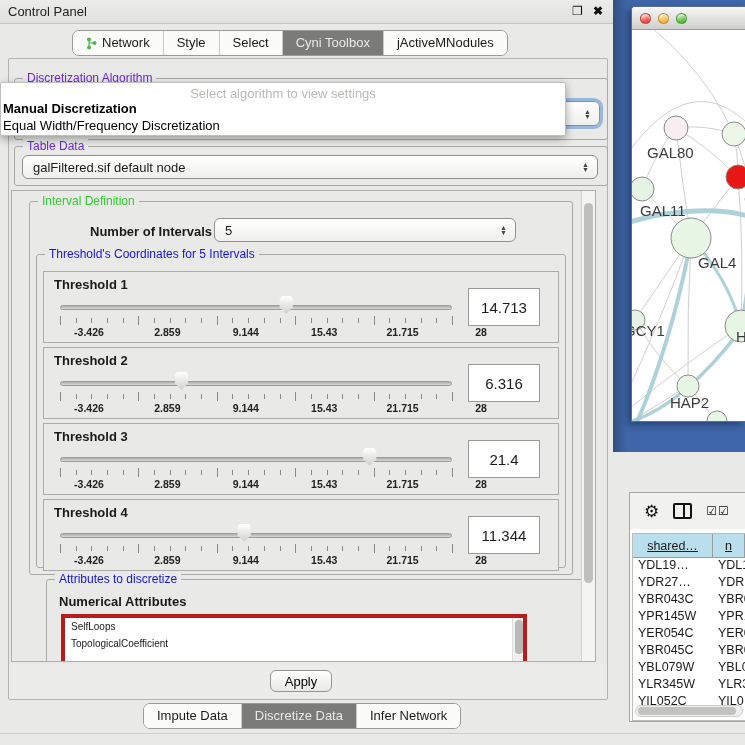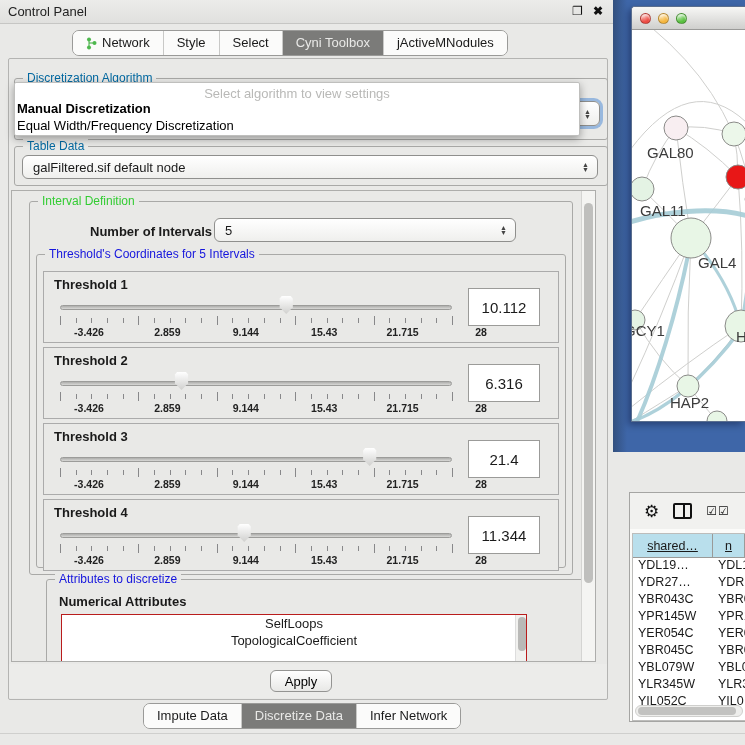--- a/index.html
+++ b/index.html
@@ -23,30 +23,30 @@
   .tabgroup .tab.active { background:#7b7b79; color:#e9e9e7; }
   #top-tabs { left:72px; top:30px; }
   #bottom-tabs { left:143px; top:703px; }
 
   .outer-panel { position:absolute; left:8px; top:58px; width:600px; height:642px;
     border:1px solid #b4b4b2; border-radius:2px; background:#e9e9e7; }
 
   .group { position:absolute; border:1px solid #a9a9a7; border-radius:3px; }
   .group-legend { position:absolute; top:-8px; left:8px; background:#e9e9e7;
     padding:0 4px; font-size:12px; white-space:nowrap; }
-  .lg-gray { color:#0369a1; } .lg-green { color:#33cc33; } .lg-blue { color:#1515dd; }
+  .lg-gray { color:#6d28d9; } .lg-green { color:#33cc33; } .lg-blue { color:#1515dd; }
 
   .combo { position:absolute; background:linear-gradient(#ffffff,#efefed); border:1px solid #8f8f8d;
     border-radius:6px; font-size:13px; display:flex; align-items:center; padding:0 22px 0 10px; }
   .combo.focused { box-shadow:0 0 0 3px rgba(98,152,216,.6); }
   .spinner { position:absolute; right:8px; top:50%; transform:translateY(-50%);
     display:flex; flex-direction:column; line-height:5px; font-size:7px; color:#444; }
 
   
-  .popup { position:absolute; left:14px; top:82px; width:566px; height:54px; z-index:60;
+  .popup { position:absolute; left:0; top:82px; width:566px; height:54px; z-index:60;
     background:#ffffff; border:1px solid #bfbfbd; box-shadow:0 3px 9px rgba(0,0,0,.35);
     border-radius:2px; font-size:13px; }
   .popup .ph { text-align:center; color:#b9b9b7; padding-top:3px; height:17px; }
   .popup .opt { padding:1px 2px; color:#000; }
   .popup .opt.bold { font-weight:bold; }
 
   
   .scrollpane { position:absolute; left:11px; top:190px; width:585px; height:472px;
     border:1px solid #adadab; background:#e9e9e7; overflow:hidden; }
   .vscroll { position:absolute; right:0; top:0; width:14px; height:470px;
@@ -70,22 +70,22 @@
   .tickrow { position:absolute; left:16px; top:44px; width:392px; height:9px; }
   .tick { position:absolute; width:1px; background:#88888a; top:2px; height:5px; }
   .tick.major { top:0; height:9px; }
   .lblrow { position:absolute; left:16px; top:54px; width:392px; height:12px;margin-left:29px; }
   .tlbl { position:absolute; transform:translateX(-50%); font-size:10.5px; font-weight:bold; color:#222; }
   .vbox { position:absolute; left:424px; top:16px; width:72px; height:38px; background:#ffffff;
     border:1px solid #9b9b99; font-size:15px; display:flex; align-items:center; justify-content:center; }
 
   
   .attr-title { position:absolute; font-size:13px; font-weight:bold; }
-  .attr-list { position:absolute; background:#ffffff; border:1px solid #b91c1c; overflow:hidden;
-    font-size:13px;text-align:center; }
+  .attr-list { position:absolute; background:#ffffff; border:4px solid #b91c1c; overflow:hidden;
+    font-size:10px; }
   .attr-list .item { padding:1px 6px; line-height:15px; }
   .list-scroll { position:absolute; right:0; top:0; width:11px; height:100%;
     background:#f1f1ef; border-left:1px solid #ddd; }
   .list-scroll .thumb { position:absolute; left:1.5px; top:2px; width:8px; height:34px;
     border-radius:4px; background:#b9b9b7; }
 
   .apply-strip { position:absolute; left:9px; top:664px; width:598px; height:34px; background:#ececea; }
   .apply-btn { position:absolute; left:270px; top:670px; width:62px; height:22px;
     background:linear-gradient(#ffffff,#e8e8e6); border:1px solid #949492; border-radius:6px;
     font-size:13px; font-family:"Liberation Sans",sans-serif; }
@@ -229,21 +229,21 @@
                 <div class="tick major" style="left: 100%;"></div>
               </div>
               <div class="lblrow">
                 <span class="tlbl" style="left: 0%;">-3.426</span>
                 <span class="tlbl" style="left: 20%;">2.859</span>
                 <span class="tlbl" style="left: 40%;">9.144</span>
                 <span class="tlbl" style="left: 60%;">15.43</span>
                 <span class="tlbl" style="left: 80%;">21.715</span>
                 <span class="tlbl" style="left: 100%;">28</span>
               </div>
-              <div class="vbox">10.112</div>
+              <div class="vbox">14.713</div>
             </div>
             <div class="tbox" style="top: 92px;">
               <div class="tlabel">Threshold 2</div>
               <div class="sl-track"></div>
               <div class="sl-thumb" style="left: 130.019px;"></div>
               <div class="tickrow">
                 <div class="tick major" style="left: 0%;"></div>
                 <div class="tick" style="left: 4%;"></div>
                 <div class="tick" style="left: 8%;"></div>
                 <div class="tick" style="left: 12%;"></div>

